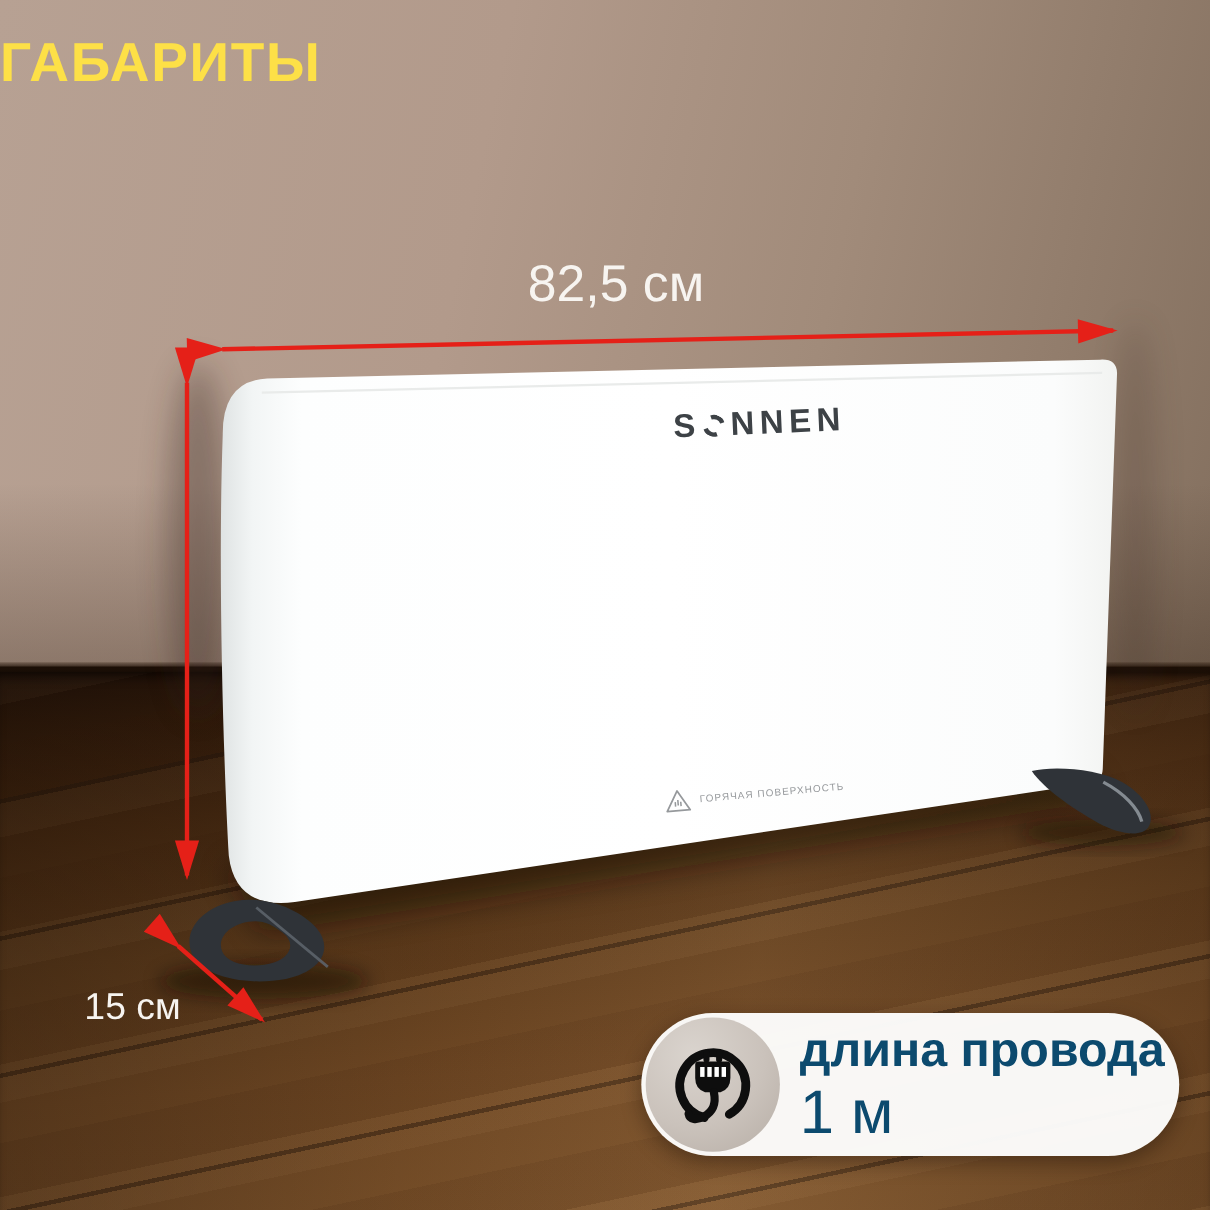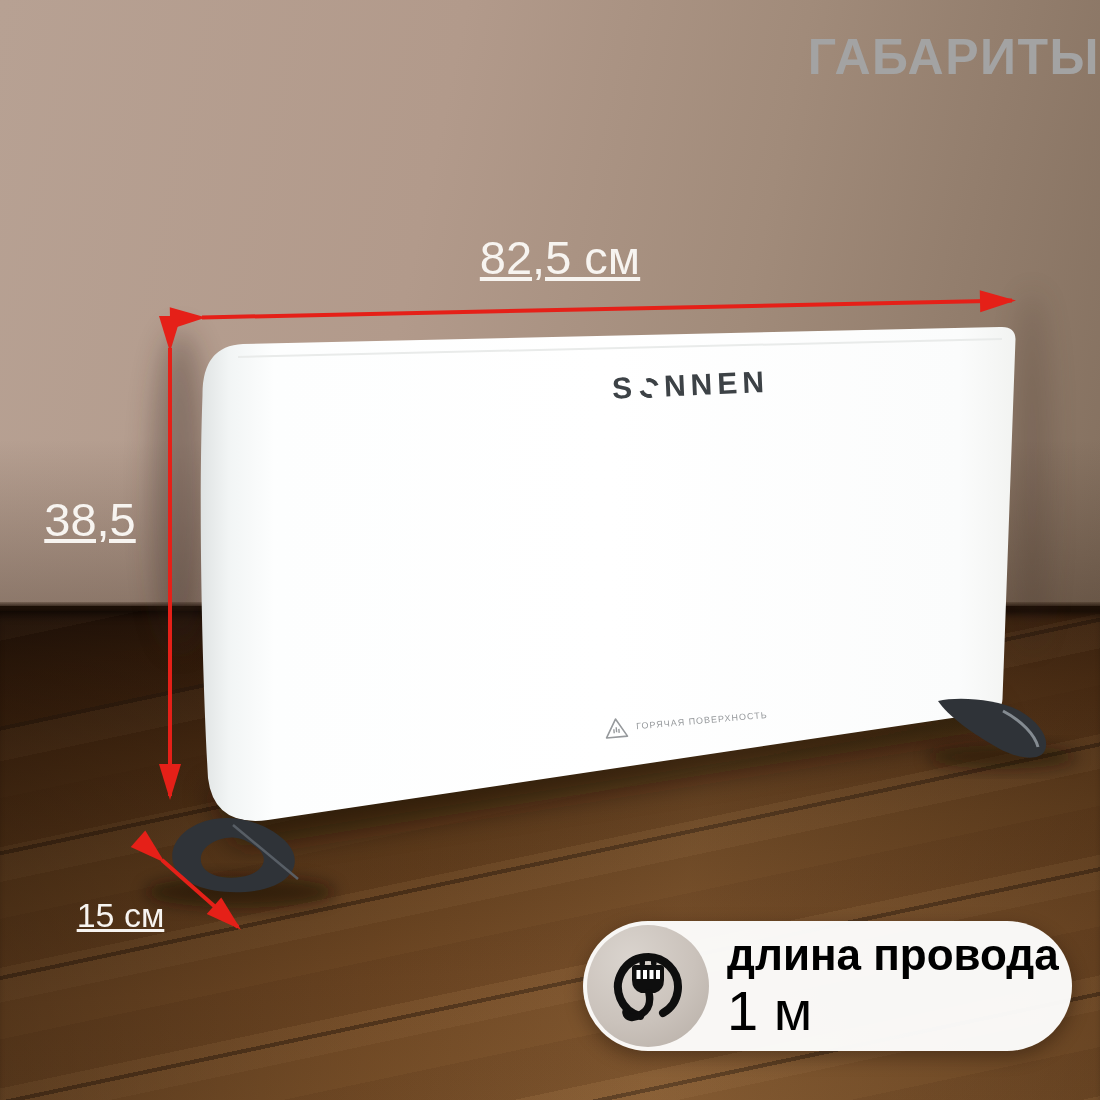--- a/index.html
+++ b/index.html
@@ -24,24 +24,24 @@
     box-shadow: inset 0 14px 10px -6px rgba(8,3,1,.85);
   }
   .skirt-line{
     position:absolute;left:0;top:602px;width:1100px;height:9px;
     background:linear-gradient(180deg, rgba(52,32,16,.25), #1c0f06 70%, rgba(30,16,7,.4));
   }
   
   .scene-svg{position:absolute;left:0;top:0;}
   
   .title{
-    position:absolute;left:0;top:28px;width:1100px;text-align:right;
-    font-size:50px;font-weight:700;letter-spacing:1.5px;color:#a3a3a3;
+    position:absolute;left:0;top:28px;width:1100px;text-align:left;
+    font-size:50px;font-weight:700;letter-spacing:1.5px;color:#fde047;
   }
-  .dim{position:absolute;color:#f7f4f0;font-size:47px;font-weight:400;text-align:center;line-height:1;text-decoration:underline;}
+  .dim{position:absolute;color:#f7f4f0;font-size:47px;font-weight:400;text-align:center;line-height:1;}
   .dim-w{left:410px;top:234px;width:300px;}
   .dim-h1{left:34px;top:496px;width:112px;}
   .dim-h2{left:54px;top:558px;width:112px;}
   .dim-d{left:38px;top:898px;width:165px;font-size:34px;}
   
   .logo{
     position:absolute;left:612px;top:368px;width:170px;
     transform:rotate(-2.5deg);
     font-size:30px;font-weight:700;letter-spacing:5px;color:#3d4246;
     white-space:nowrap;
@@ -62,21 +62,21 @@
     position:absolute;left:583px;top:921px;width:489px;height:130px;border-radius:65px;
     background:rgba(253,253,252,.97);
     box-shadow:0 6px 18px rgba(25,12,4,.40);
     display:flex;align-items:center;
   }
   .badge-icon{
     flex:none;width:122px;height:122px;margin-left:4px;border-radius:50%;
     background:radial-gradient(circle at 35% 28%, #dad4ce 0%, #cac2bb 55%, #b6ada5 100%);
     display:grid;place-items:center;
   }
-  .badge-text{margin-left:18px;color:#000000;line-height:1.06;}
+  .badge-text{margin-left:18px;color:#0c4a6e;line-height:1.06;}
   .badge-line1{font-size:44px;font-weight:700;}
   .badge-line2{font-size:56px;font-weight:400;margin-top:3px;}
 </style>
 </head>
 <body>
 
 <div class="stage">
 
   <div class="wall"></div>
   <div class="floor"></div>
@@ -130,21 +130,20 @@
     <path d="M 1003 711 C 1022 721 1035 735 1038 747" stroke="#9aa1a7" stroke-width="3" fill="none" opacity="0.8"></path>
 
     <line x1="202" y1="317.5" x2="1012" y2="300.5" stroke="#e52018" stroke-width="4" marker-start="url(#ah)" marker-end="url(#ah)"></line>
     <line x1="170" y1="348" x2="170" y2="796" stroke="#e52018" stroke-width="4" marker-start="url(#ah)" marker-end="url(#ah)"></line>
     <line x1="162" y1="860" x2="238" y2="927" stroke="#e52018" stroke-width="4" marker-start="url(#ah)" marker-end="url(#ah)"></line>
   </svg>
 
   <div class="title">ГАБАРИТЫ</div>
 
   <div class="dim dim-w">82,5 см</div>
-  <div class="dim dim-h1">38,5</div>
   <div class="dim dim-d">15 см</div>
 
   <div class="logo"><span>S</span><span class="logo-o"></span><span>NNEN</span></div>
 
   <div class="warning">
     <svg width="26" height="24" viewBox="0 0 26 24">
       <path d="M13 3 L23.5 21 L2.5 21 Z" fill="none" stroke="#96999c" stroke-width="1.6" stroke-linejoin="round"></path>
       <path d="M10.5 17 v-4 M13 16.2 v-5 M15.5 17 v-4" stroke="#96999c" stroke-width="1.4" fill="none"></path>
     </svg>
     <span class="warning-text">ГОРЯЧАЯ ПОВЕРХНОСТЬ</span>

